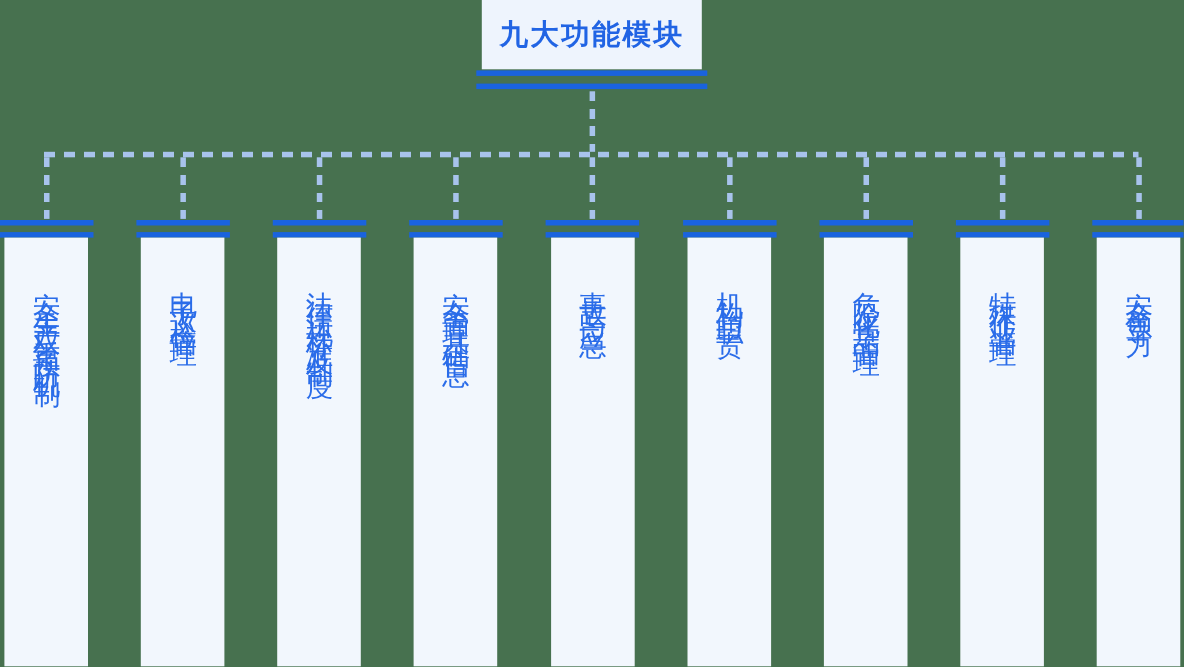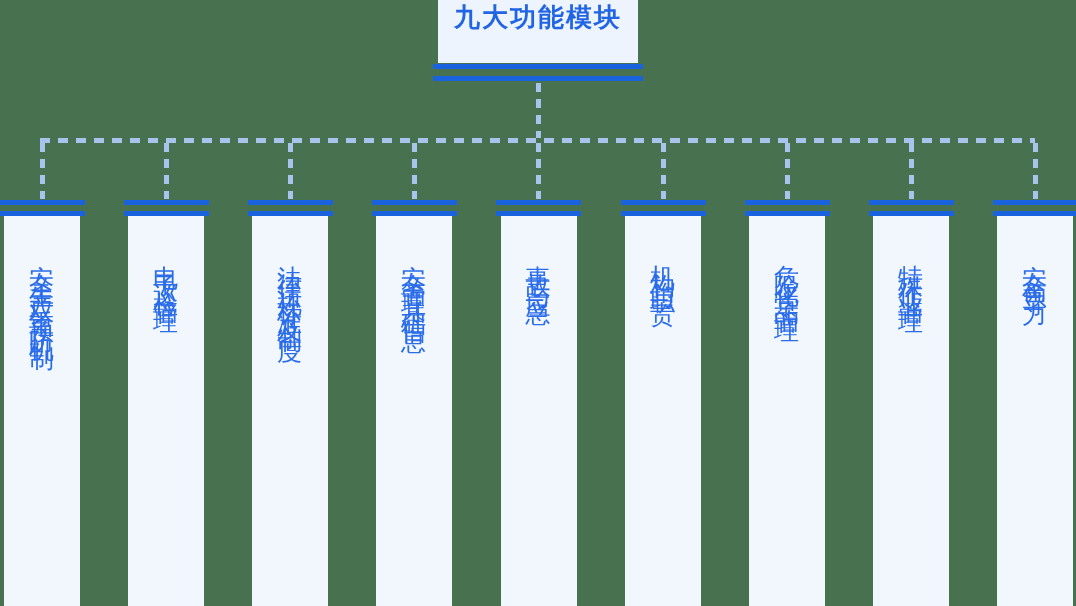--- a/index.html
+++ b/index.html
@@ -23,21 +23,21 @@
     height: 606px;
     background: var(--background);
     overflow: hidden;
   }
   
   .root-box {
     position: absolute;
     left: 438px; top: 0;
     width: 200px; height: 63px;
     background: var(--root-bg);
-    display: flex; align-items: flex-start; justify-content: center;
+    display: flex; align-items: center; justify-content: center;
   }
   .root-label {
     font-size: 26px;
     font-weight: 600;
     letter-spacing: 2px;
     color: var(--root-text-color);
   }
   .root-line {
     position: absolute;
     left: 433px; width: 210px; height: 5px;

